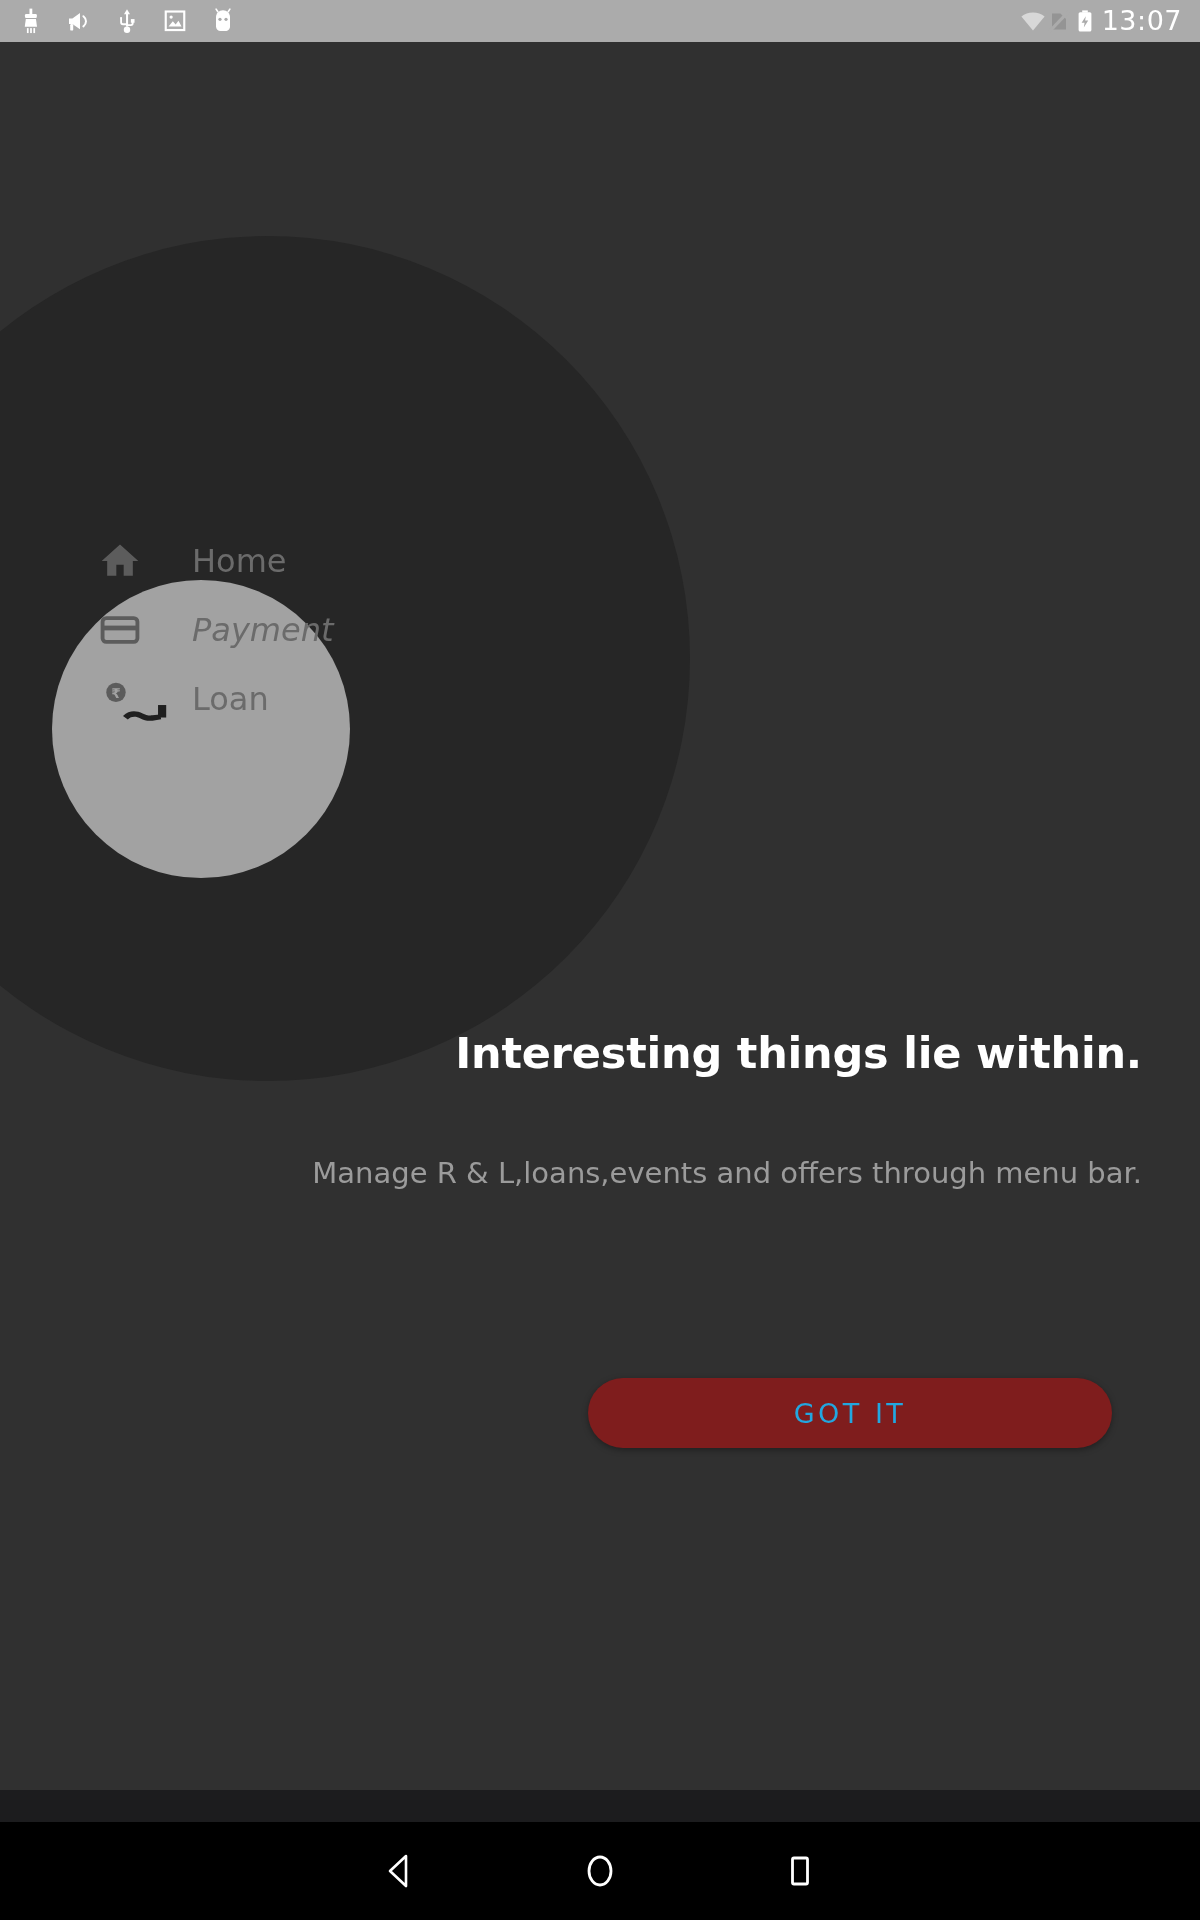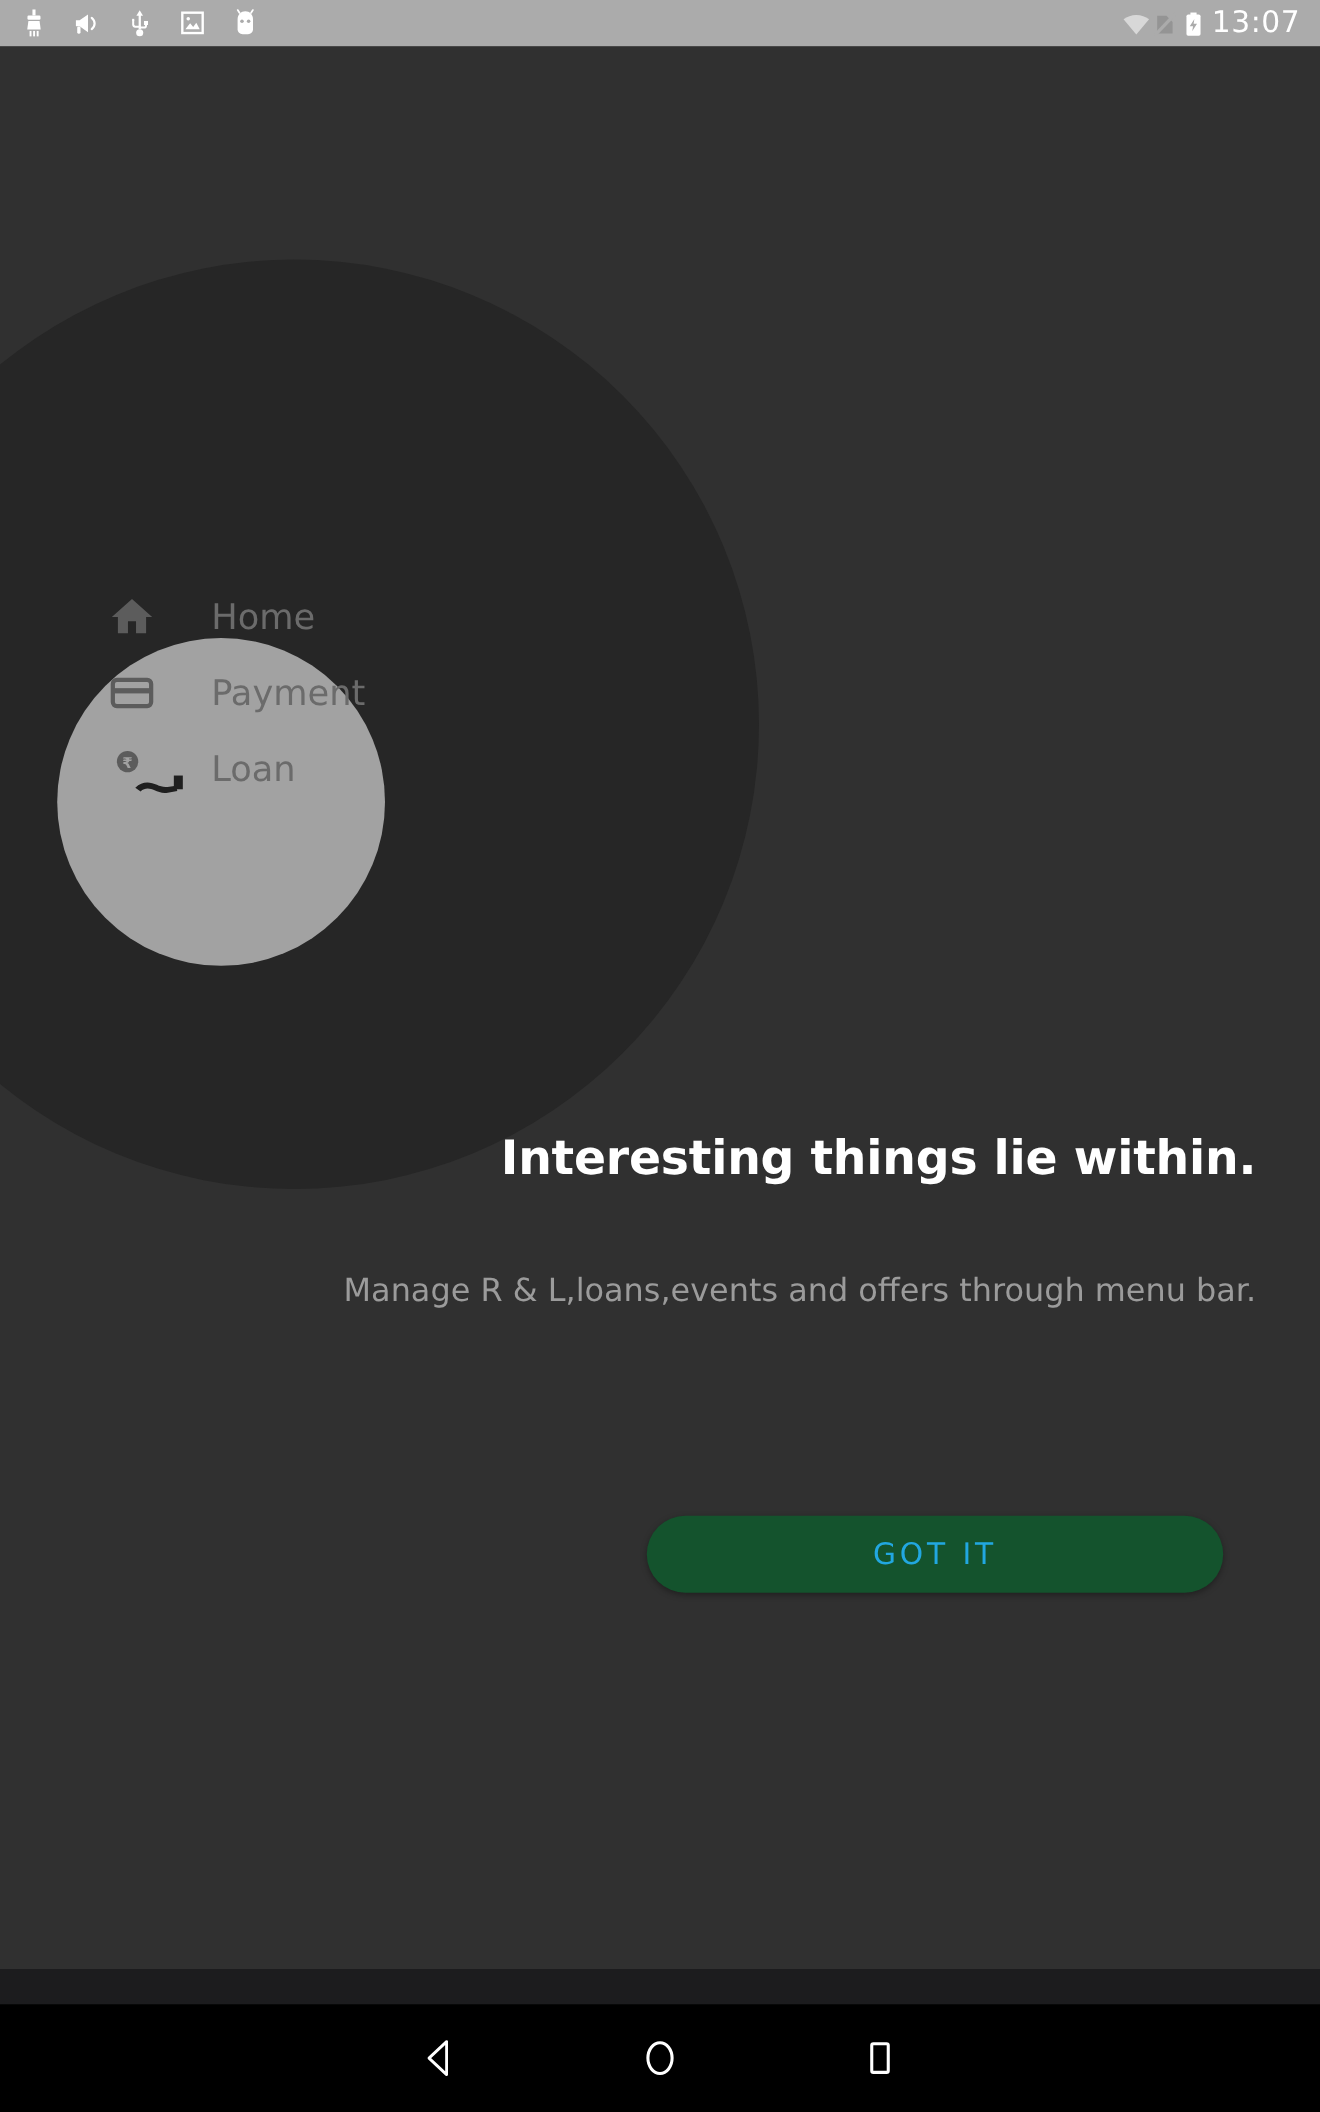--- a/index.html
+++ b/index.html
@@ -34,21 +34,21 @@
     padding: 0 18px 0 18px;
   }
   .sb-left {
     display: flex;
     align-items: center;
     gap: 22px;
   }
   .sb-right {
     margin-left: auto;
     display: flex;
-    align-items: flex-end;
+    align-items: center;
     gap: 0;
   }
   .sb-icon {
     width: 26px;
     height: 28px;
     display: block;
     line-height: 0;
   }
   .sb-icon svg { display:block; width: 100%; height: 100%; }
   #status-clock {
@@ -104,21 +104,21 @@
   .menu-icon svg { display:block; width:100%; height:100%; }
   .menu-label {
     margin-left: 50px;
     font-size: 32px;
     color: #6b6b6b;
     white-space: nowrap;
     font-weight: 400;
   }
   
   #menu-item-home   { top: 519px; left: 0; }
-  #menu-item-payment{ top: 588px; left: 0; }
+  #menu-item-payment{ top: 588px; left: 0; font-style: italic; }
   #menu-item-loan   { top: 657px; left: 0; }
 
   
   #content {
     position: absolute;
     z-index: 20;
     left: 0;
     top: 0;
     width: 1200px;
     height: 1920px;
@@ -150,21 +150,21 @@
 
   #got-it-button {
     position: absolute;
     z-index: 25;
     left: 588px;
     top: 1378px;
     width: 524px;
     height: 70px;
     border-radius: 40px;
     border: none;
-    background: #14532d;
+    background: #7f1d1d;
     color: #22a7e0;
     font-size: 27px;
     font-weight: 500;
     letter-spacing: 3.5px;
     font-family: "DejaVu Sans", "Liberation Sans", sans-serif;
     cursor: pointer;
     pointer-events: auto;
     display: flex;
     align-items: center;
     justify-content: center;

